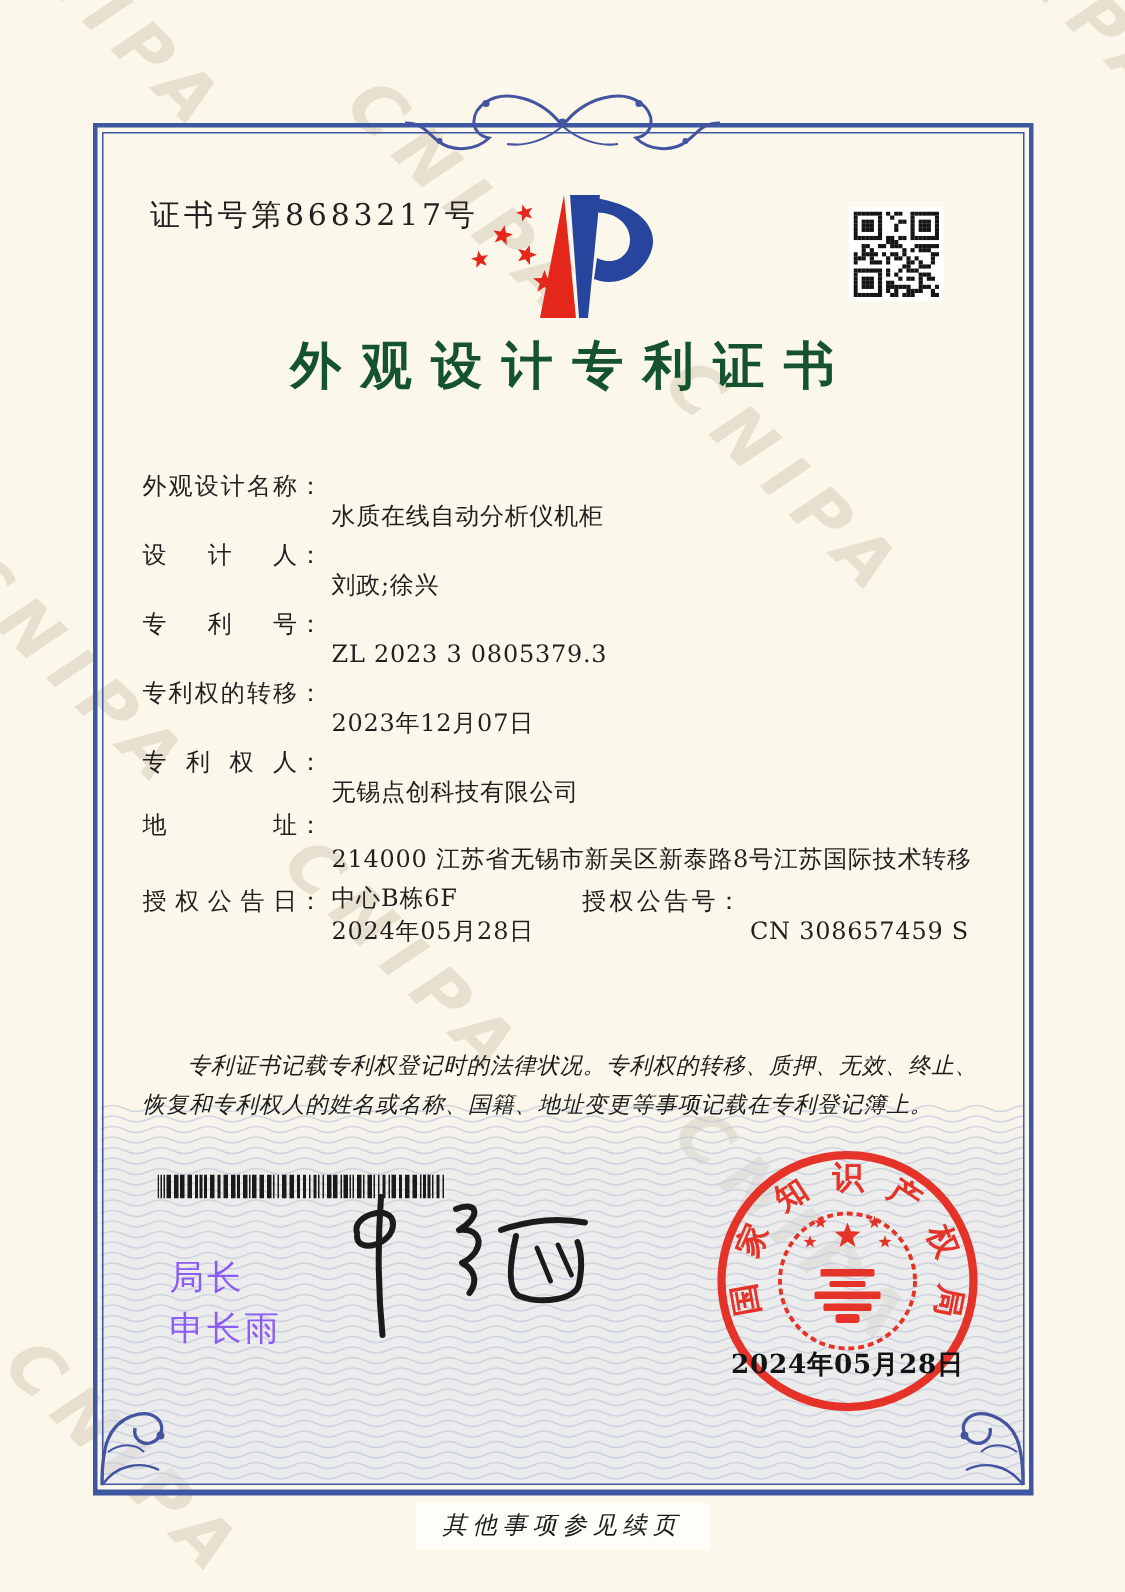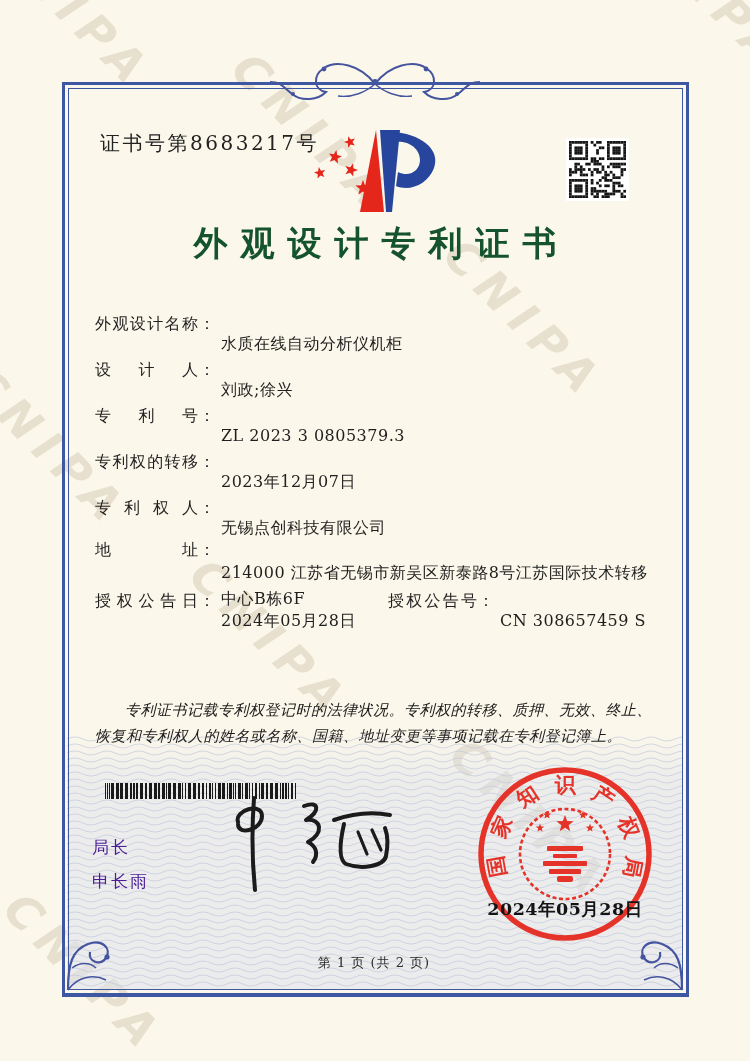--- a/index.html
+++ b/index.html
@@ -26,22 +26,22 @@
   .frow{position:absolute;left:0;white-space:nowrap;}
   .flabel{display:inline-block;width:104px;text-align:justify;text-align-last:justify;vertical-align:top;letter-spacing:1px;}
   .fcolon{display:inline-block;vertical-align:top;margin-right:6px;}
   .fvalue{display:inline-block;vertical-align:top;letter-spacing:.5px;margin-top:20px;}
   .fvalue.wrap{width:436px;white-space:normal;line-height:1.62;}
   .gpair2{position:absolute;left:293px;top:0;white-space:nowrap;}
   .gpair2 .flabel{width:90px;}
   .para{position:absolute;left:95px;width:564px;font-size:15px;line-height:1.72;
         text-indent:2em;font-style:italic;letter-spacing:.5px;color:#1b1b1b;}
   .barcode{position:absolute;left:105px;top:783px;line-height:0;}
-  .sig-label{position:absolute;left:92px;font-family:"Liberation Sans","DejaVu Sans",sans-serif;
-             font-weight:500;font-size:17px;letter-spacing:2px;color:#4c1d95;}
+  .sig-label{position:absolute;left:113px;font-family:"Liberation Sans","DejaVu Sans",sans-serif;
+             font-weight:500;font-size:23px;letter-spacing:2px;color:#8b5cf6;}
   .signature{position:absolute;left:216px;top:790px;}
   .seal{position:absolute;left:470px;top:762px;}
   .seal-date{position:absolute;left:470px;top:897px;width:190px;text-align:center;
              font-size:17.5px;font-weight:600;letter-spacing:.5px;color:#141414;}
   .footer-page{position:absolute;left:62px;top:954px;width:624px;text-align:center;
                font-size:13px;letter-spacing:1px;color:#2a2a2a;}
   .cont-note{position:absolute;left:0;top:1002px;width:100%;text-align:center;}
   .cont-note span{display:inline-block;background:#fffdf7;padding:5px 18px;
                   font-size:16px;font-style:italic;letter-spacing:4px;color:#1b1b1b;}
   .ornament-top{position:absolute;left:268px;top:52px;}
@@ -493,15 +493,17 @@
         <rect x="77" y="84" width="36" height="5" rx="1"></rect>
         <rect x="83" y="92" width="24" height="4" rx="1"></rect>
         <rect x="73" y="99" width="44" height="5" rx="1"></rect>
         <rect x="79" y="107" width="32" height="5" rx="1"></rect>
         <rect x="87" y="114" width="16" height="6" rx="2"></rect>
       </g>
     </g>
   </svg>
   <div class="seal-date">2024年05月28日</div>
 
-  <div class="footer-page">第 1 页 (共 2 页)</div>
+  <div class="cont-note">
+    <span>其他事项参见续页</span>
+  </div>
 
 </div>
 
 </body></html>

